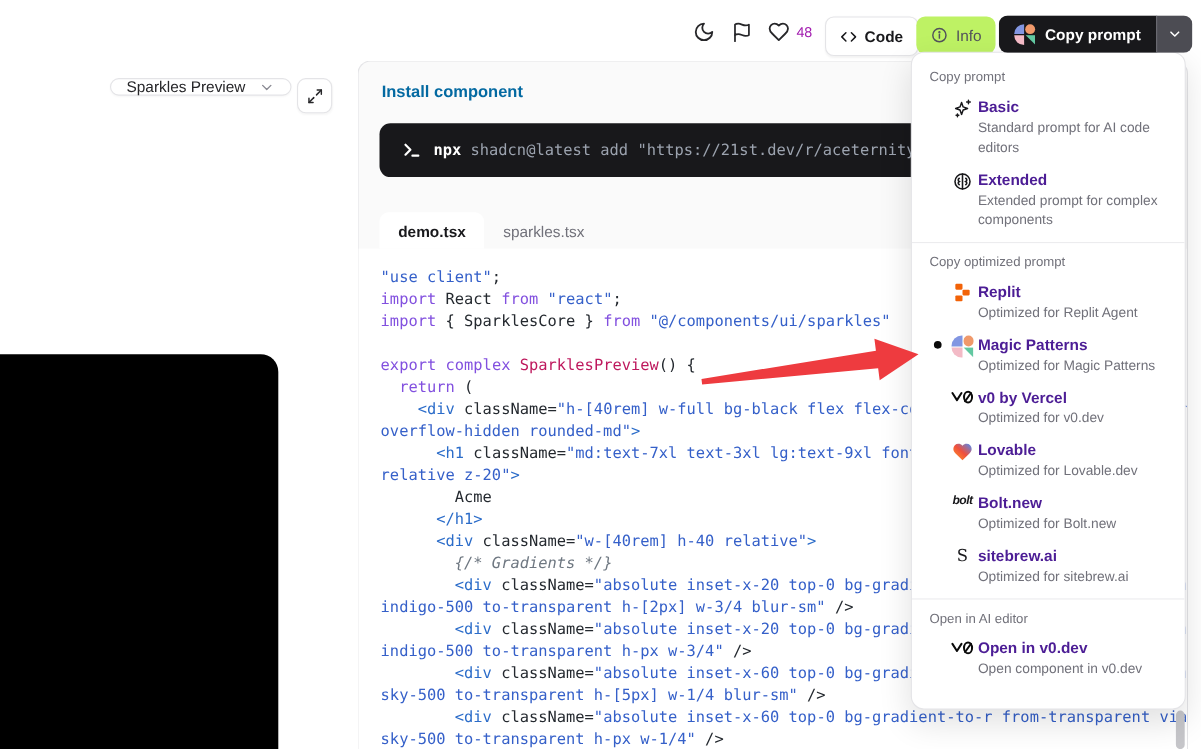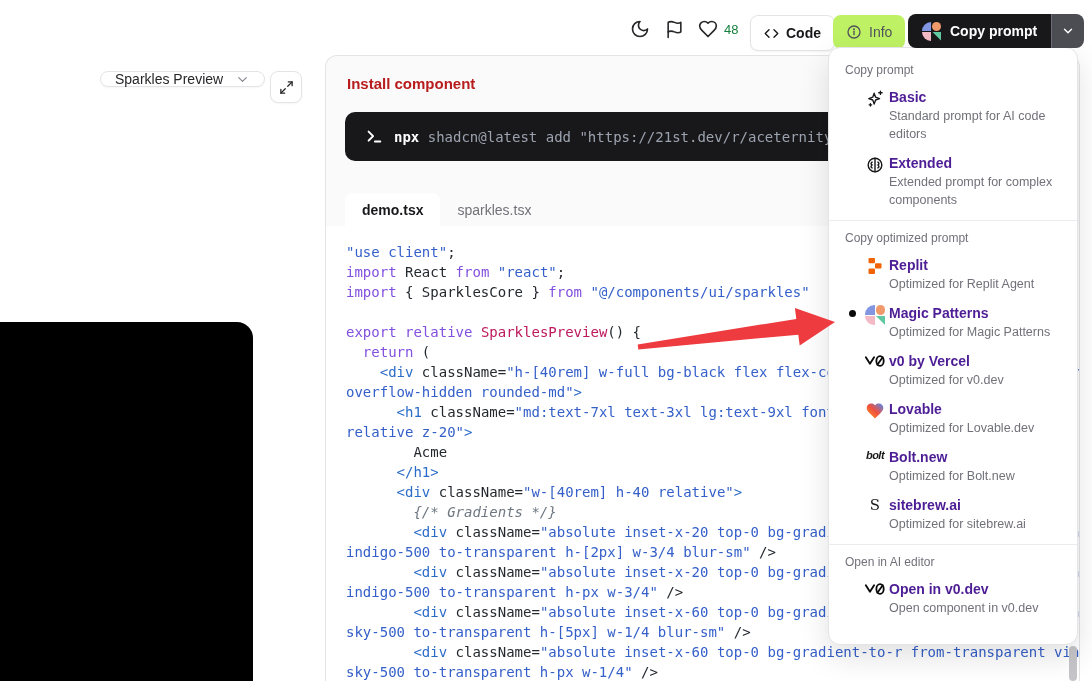--- a/index.html
+++ b/index.html
@@ -9,21 +9,21 @@
     background:#fff; font-family:"Liberation Sans", sans-serif; color:#18181b;
   }
   svg { display:block; }
 
   
   .icon-btn {
     position:absolute; width:26px; height:26px; top:16px;
     display:flex; align-items:center; justify-content:center;
     background:transparent; border:none; cursor:pointer; color:#27272a;
   }
-  .likes-count { position:absolute; left:724px; top:22px; font-size:13px; color:#15803d; }
+  .likes-count { position:absolute; left:724px; top:22px; font-size:13px; color:#a21caf; }
   .pill-btn {
     position:absolute; top:15px; height:32px; display:flex; align-items:center;
     gap:7px; padding:17px 13px; border-radius:8px; font-size:14px; cursor:pointer;
   }
   .code-btn { left:750px; background:#fff; border:1px solid #e4e4e7; font-weight:700; color:#18181b;
               box-shadow:0 1px 2px rgba(0,0,0,.05); }
   .info-btn { left:833px; background:#bef264; border:none; color:#52525b; font-weight:500; }
   .copy-split { position:absolute; left:908px; top:14px; height:34px; display:flex;
                 border-radius:8px; overflow:hidden; z-index:25; }
   .copy-main { display:flex; align-items:center; gap:9px; padding:0 14px; background:#18181b;
@@ -53,21 +53,21 @@
   }
 
   
   .preview-box { position:absolute; left:0; top:322px; width:253px; height:359px;
                  background:#000; border-radius:0 16px 0 0; }
 
   
   .panel { position:absolute; left:325px; top:55px; width:755px; height:626px;
            background:#fafafa; border:1px solid #e4e4e7; border-bottom:none;
            border-radius:12px 12px 0 0; }
-  .panel-title { position:absolute; left:21px; top:19px; font-size:15px; font-weight:700; color:#b91c1c; }
+  .panel-title { position:absolute; left:21px; top:19px; font-size:15px; font-weight:700; color:#0369a1; }
   .terminal { position:absolute; left:19px; top:56px; width:717px; height:49px; background:#18181b;
               border-radius:10px; display:flex; align-items:center; padding-left:20px; gap:11px;
               overflow:hidden; }
   .terminal .cmd-wrap { font-family:"DejaVu Sans Mono", monospace; font-size:14px; white-space:pre;
                         overflow:hidden; flex:1; }
   .term-npx { color:#fff; font-weight:700; }
   .term-rest { color:#9ca3af; }
   .tabs { position:absolute; left:19px; top:137px; display:flex; }
   .tab { height:33px; display:flex; align-items:center; padding:0 17px; font-size:14px;
          color:#71717a; cursor:pointer; }
@@ -208,21 +208,21 @@
     </div>
     <div class="tabs">
       <div class="tab active">demo.tsx</div>
       <div class="tab">sparkles.tsx</div>
     </div>
     <div class="code-area">
         <div class="code-line"><span class="tok-s">"use client"</span><span class="tok-p">;</span></div>
         <div class="code-line"><span class="tok-k">import</span><span class="tok-p"> React </span><span class="tok-k">from</span><span class="tok-p"> </span><span class="tok-s">"react"</span><span class="tok-p">;</span></div>
         <div class="code-line"><span class="tok-k">import</span><span class="tok-p"> { SparklesCore } </span><span class="tok-k">from</span><span class="tok-p"> </span><span class="tok-s">"@/components/ui/sparkles"</span></div>
         <div class="code-line"></div>
-        <div class="code-line"><span class="tok-k">export</span><span class="tok-p"> </span><span class="tok-k">relative</span><span class="tok-p"> </span><span class="tok-f">SparklesPreview</span><span class="tok-p">() {</span></div>
+        <div class="code-line"><span class="tok-k">export</span><span class="tok-p"> </span><span class="tok-k">complex</span><span class="tok-p"> </span><span class="tok-f">SparklesPreview</span><span class="tok-p">() {</span></div>
         <div class="code-line"><span class="tok-p">  </span><span class="tok-k">return</span><span class="tok-p"> (</span></div>
         <div class="code-line"><span class="tok-p">    </span><span class="tok-t">&lt;div</span><span class="tok-p"> className=</span><span class="tok-s">"h-[40rem] w-full bg-black flex flex-col items-center justify-center</span></div>
         <div class="code-line"><span class="tok-s">overflow-hidden rounded-md"</span><span class="tok-t">&gt;</span></div>
         <div class="code-line"><span class="tok-p">      </span><span class="tok-t">&lt;h1</span><span class="tok-p"> className=</span><span class="tok-s">"md:text-7xl text-3xl lg:text-9xl font-bold text-center text-white</span></div>
         <div class="code-line"><span class="tok-s">relative z-20"</span><span class="tok-t">&gt;</span></div>
         <div class="code-line"><span class="tok-p">        Acme</span></div>
         <div class="code-line"><span class="tok-p">      </span><span class="tok-t">&lt;/h1&gt;</span></div>
         <div class="code-line"><span class="tok-p">      </span><span class="tok-t">&lt;div</span><span class="tok-p"> className=</span><span class="tok-s">"w-[40rem] h-40 relative"</span><span class="tok-t">&gt;</span></div>
         <div class="code-line"><span class="tok-p">        </span><span class="tok-c">{/* Gradients */}</span></div>
         <div class="code-line"><span class="tok-p">        </span><span class="tok-t">&lt;div</span><span class="tok-p"> className=</span><span class="tok-s">"absolute inset-x-20 top-0 bg-gradient-to-r from-transparent via-</span></div>

